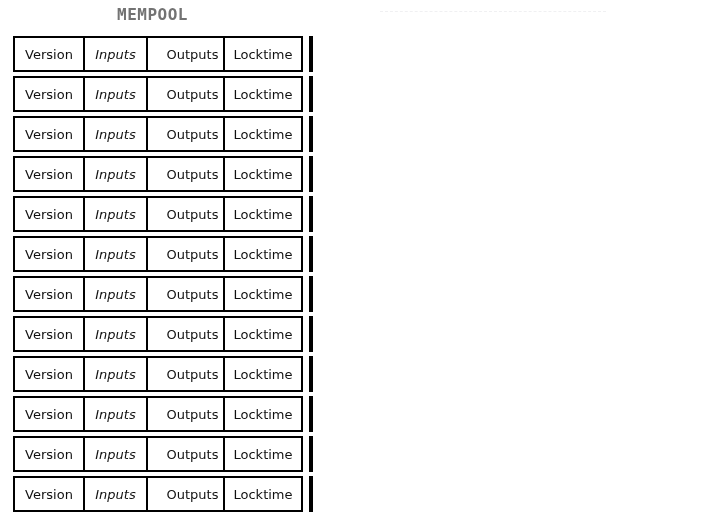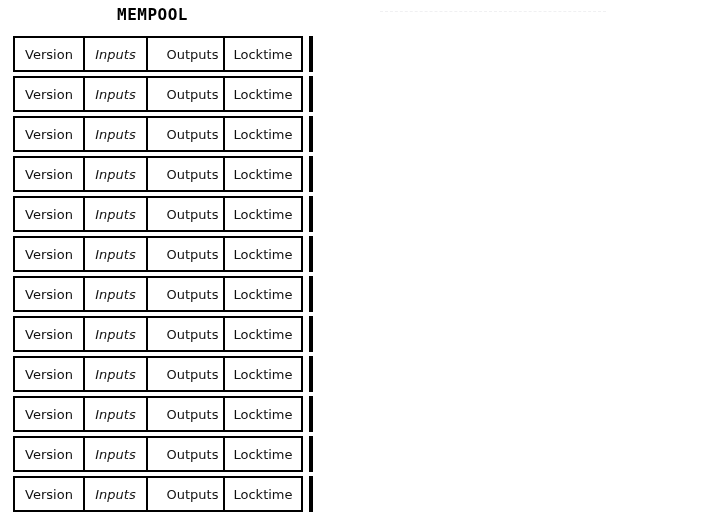--- a/index.html
+++ b/index.html
@@ -30,21 +30,21 @@
   #mempool-title {
     position: absolute;
     left: 0;
     top: 6px;
     width: 305px;
     text-align: center;
     font-family: "DejaVu Sans Mono", "Liberation Mono", monospace;
     font-weight: bold;
     font-size: 16px;
     letter-spacing: 0.5px;
-    color: #000000;
+    color: #737373;
     line-height: 18px;
     white-space: nowrap;
   }
 
   
   #mempool-table {
     position: absolute;
     left: 13px;
     top: 36px;
     width: 252px;

